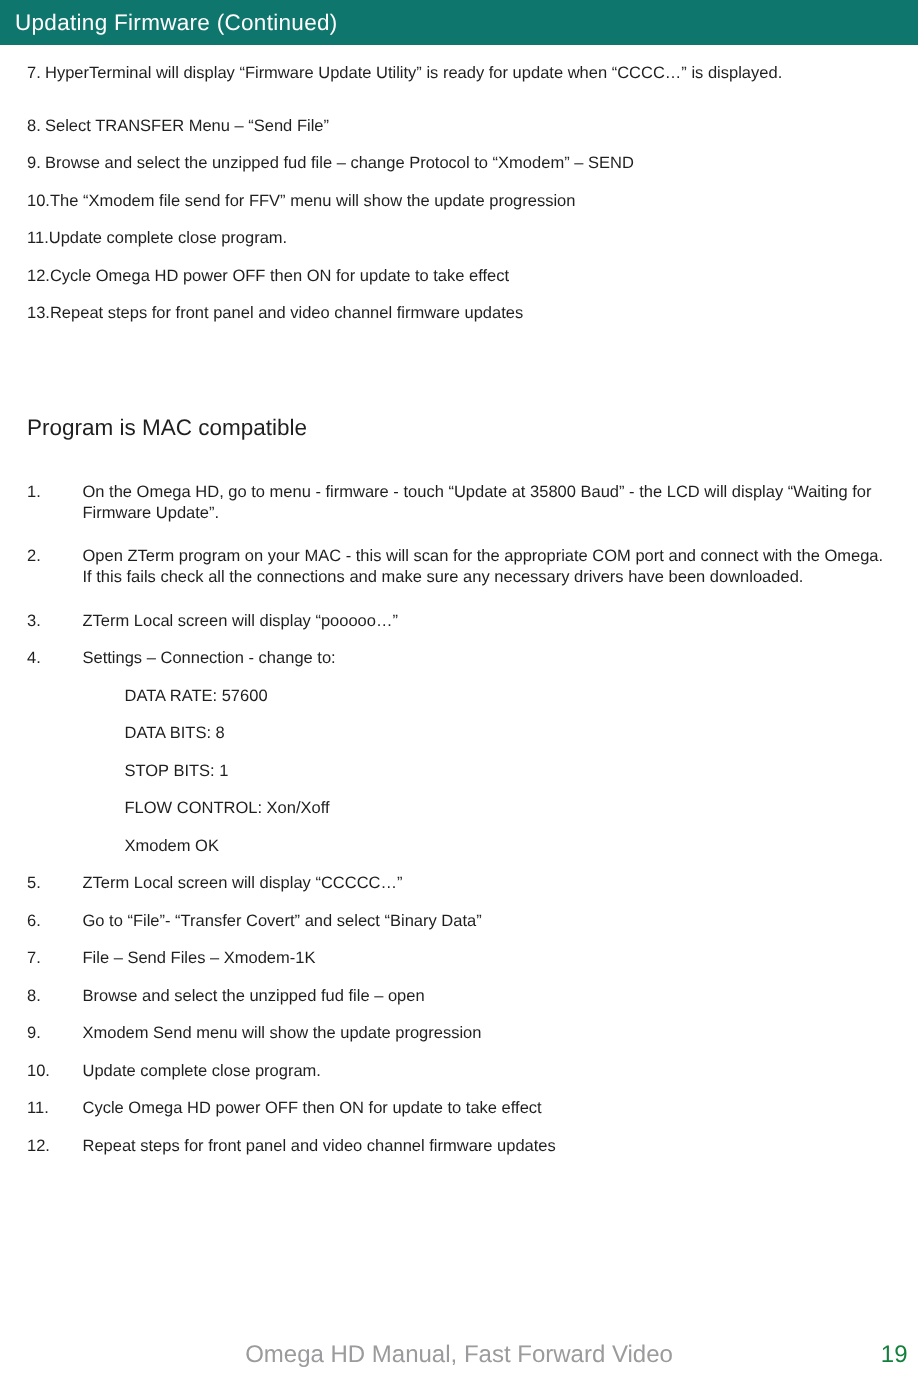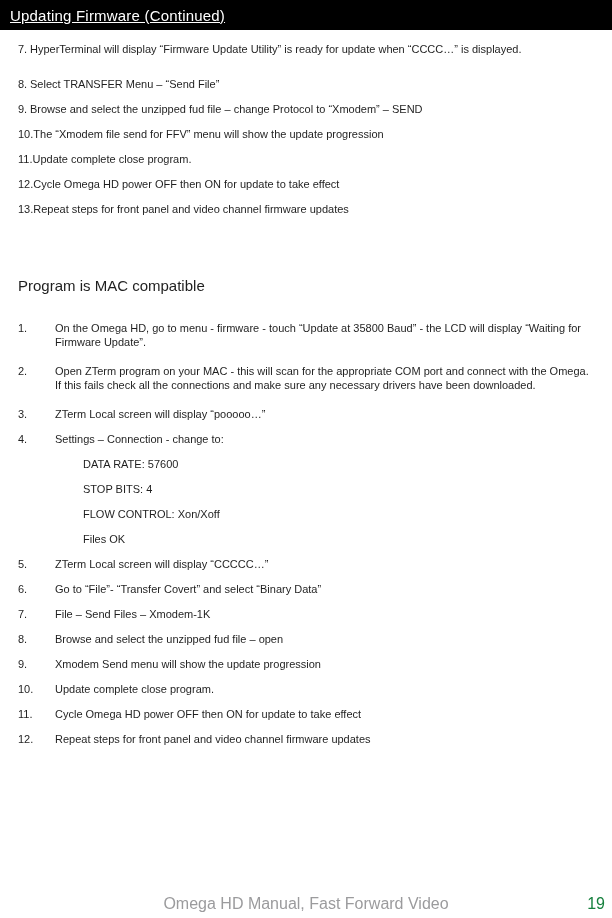--- a/index.html
+++ b/index.html
@@ -39,21 +39,21 @@
   .subrow { line-height: 14px; margin-bottom: 11px; }
   .footer { position: absolute; top: 897px; font-size: 16px; line-height: 14px; color: #9b9b9d; }
   .footer-title { left: 0; width: 612px; text-align: center; }
   .footer-page  { right: 7px; }
 </style>
 </head>
 <body>
 
 <div class="page" style="color: rgb(31, 31, 31);">
 
-  <div class="titlebar" style="background: #000000; color: rgb(255, 255, 255); text-decoration: underline;">
+  <div class="titlebar" style="background: #0f766e; color: rgb(255, 255, 255);">
     <span>Updating Firmware (Continued)</span>
   </div>
 
   <div class="list pc-list">
     <div class="row sp">
       <span class="num">7.</span>
       <span class="txt">HyperTerminal will display “Firmware Update Utility” is ready for update when “CCCC…” is displayed.</span>
     </div>
     <div class="row">
       <span class="num">8.</span>
@@ -96,23 +96,24 @@
       <span class="num">3.</span>
       <span class="txt">ZTerm Local screen will display “pooooo…”</span>
     </div>
     <div class="row">
       <span class="num">4.</span>
       <span class="txt">Settings – Connection - change to:</span>
     </div>
 
     <div class="sublist">
       <div class="subrow">DATA RATE: 57600</div>
-      <div class="subrow">STOP BITS: 4</div>
+      <div class="subrow">DATA BITS: 8</div>
+      <div class="subrow">STOP BITS: 1</div>
       <div class="subrow">FLOW CONTROL: Xon/Xoff</div>
-      <div class="subrow">Files OK</div>
+      <div class="subrow">Xmodem OK</div>
     </div>
 
     <div class="row">
       <span class="num">5.</span>
       <span class="txt">ZTerm Local screen will display “CCCCC…”</span>
     </div>
     <div class="row">
       <span class="num">6.</span>
       <span class="txt">Go to “File”- “Transfer Covert” and select “Binary Data”</span>
     </div>

